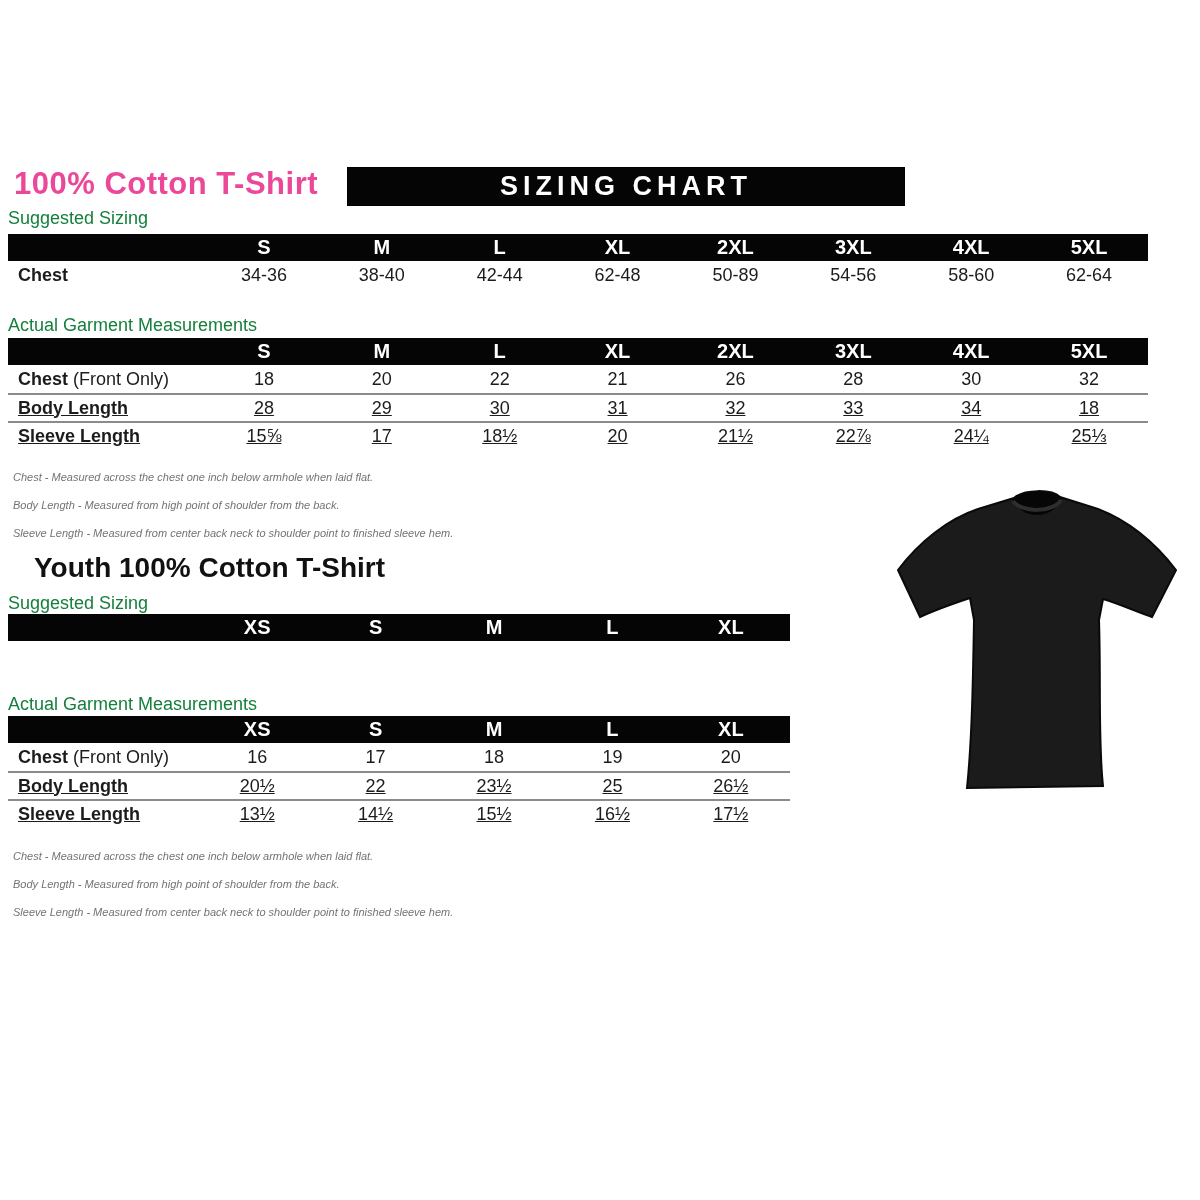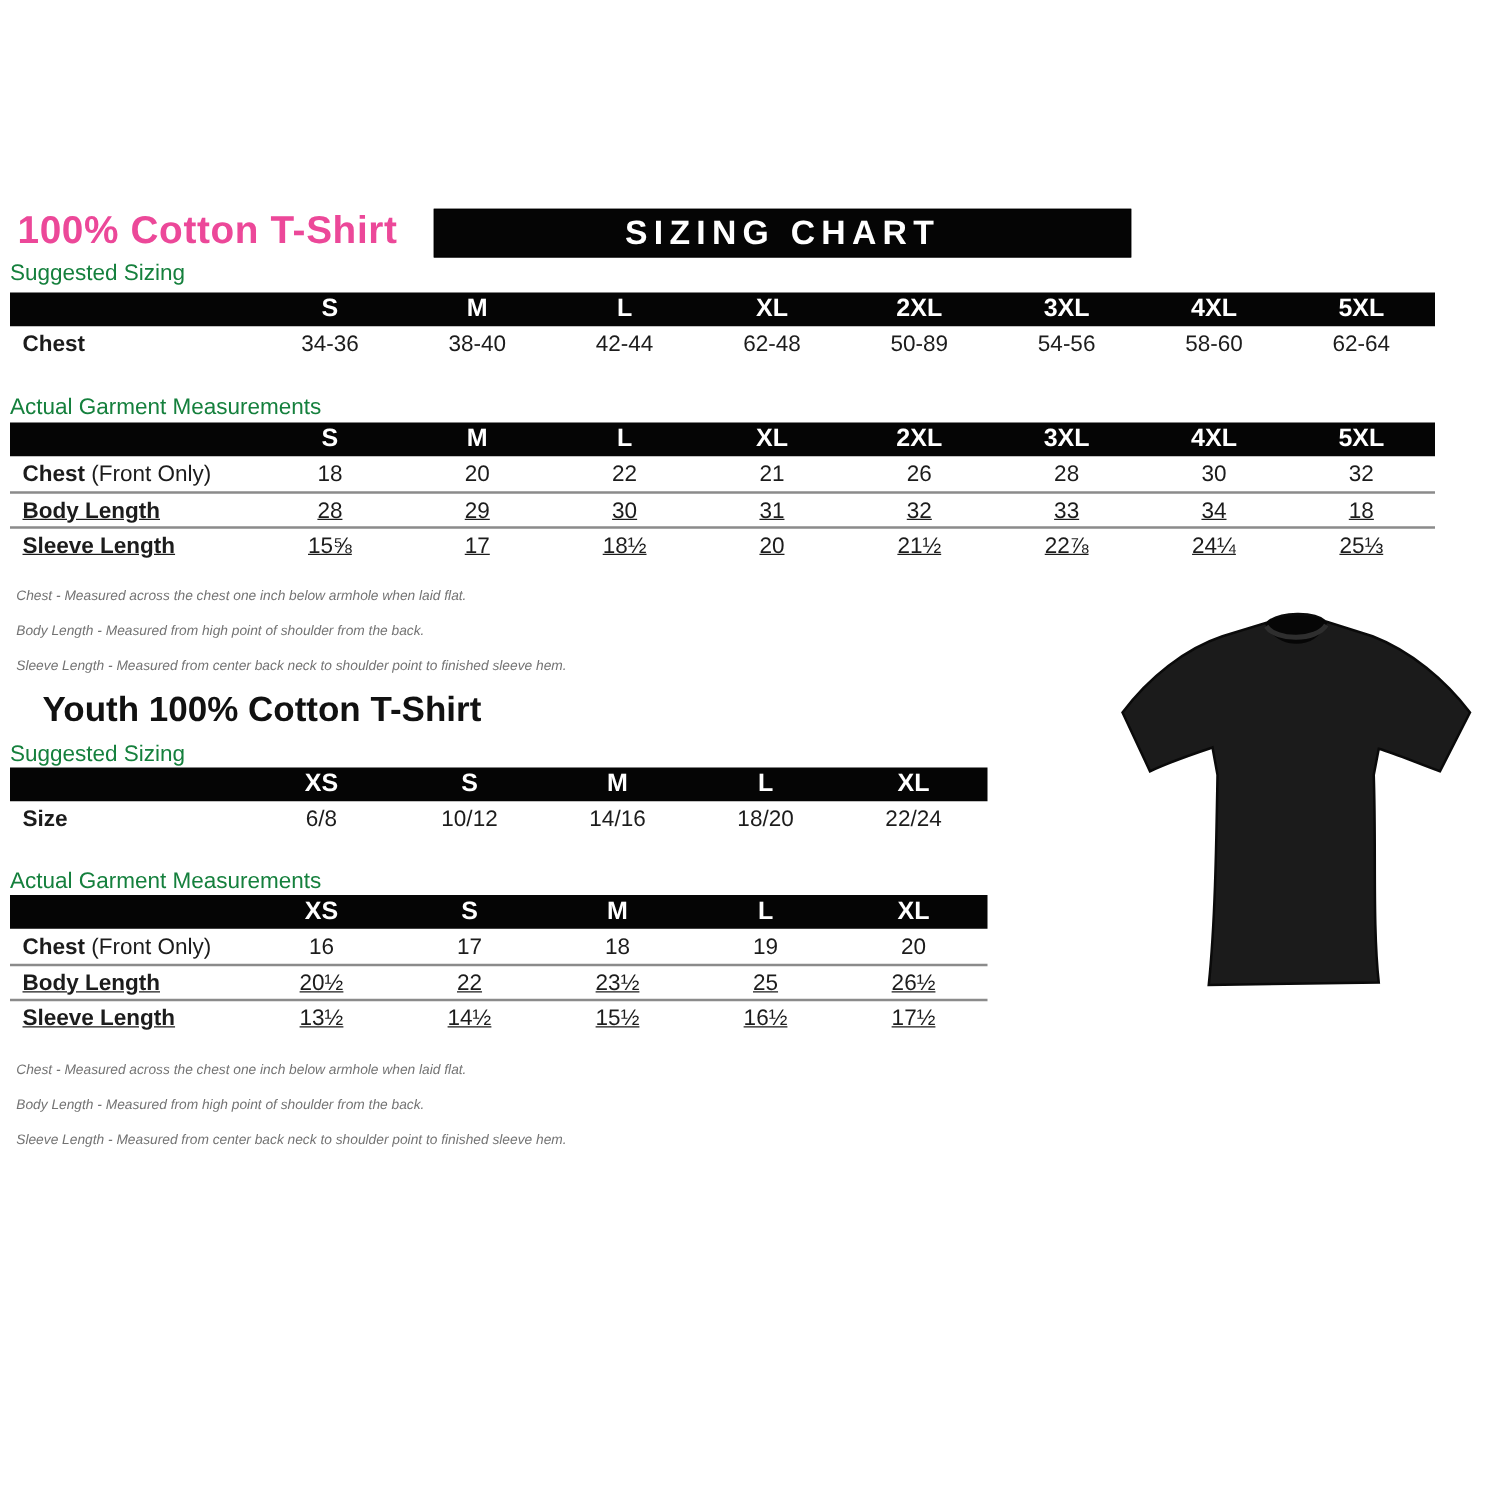--- a/index.html
+++ b/index.html
@@ -153,28 +153,20 @@
 <div class="abs section-label youth-sugg-label">Suggested Sizing</div>
 
 <div class="abs size-table youth-sugg-table">
     <div class="tr thead">
       <div class="td label"></div>
       <div class="td val">XS</div>
       <div class="td val">S</div>
       <div class="td val">M</div>
       <div class="td val">L</div>
       <div class="td val">XL</div>
-    </div>
-    <div class="tr row">
-      <div class="td label"><span class="b">Size</span></div>
-      <div class="td val">6/8</div>
-      <div class="td val">10/12</div>
-      <div class="td val">14/16</div>
-      <div class="td val">18/20</div>
-      <div class="td val">22/24</div>
     </div>
   </div>
 
 <div class="abs section-label youth-agm-label">Actual Garment Measurements</div>
 
 <div class="abs size-table lined youth-agm-table">
     <div class="tr thead">
       <div class="td label"></div>
       <div class="td val">XS</div>
       <div class="td val">S</div>

